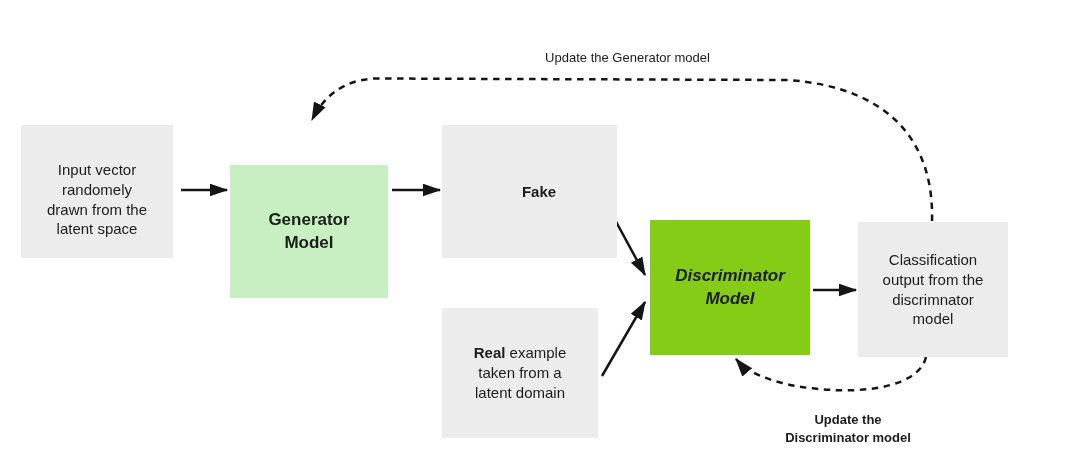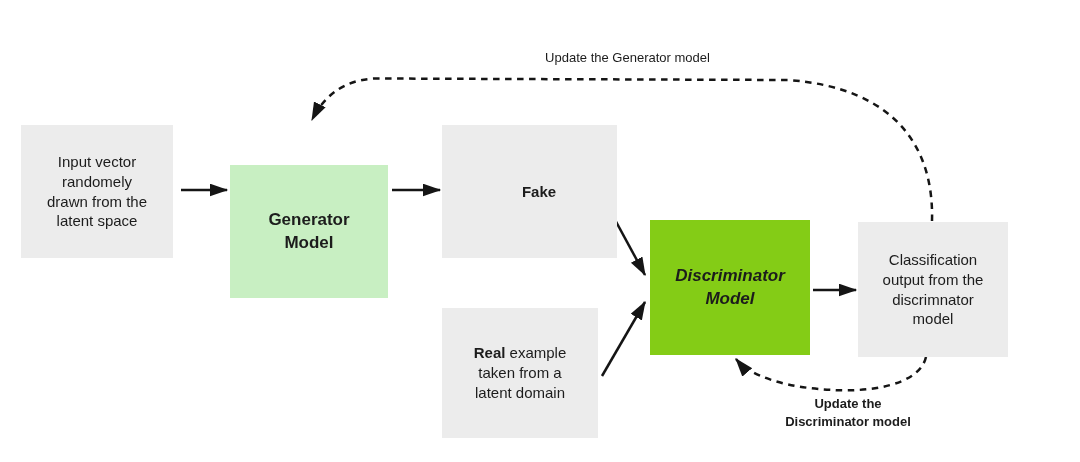--- a/index.html
+++ b/index.html
@@ -7,21 +7,21 @@
     width:1080px;height:462px;position:relative;background:#ffffff;
     font-family:"Liberation Sans", sans-serif;color:#1c1c1c;overflow:hidden;
   }
   .box{
     position:absolute;display:flex;align-items:center;justify-content:center;
     text-align:center;font-size:15px;line-height:1.32;
   }
   .box.gray{background:#ececec;}
   .box.green{background:#c8efc2;margin-top:40px;}
   .box.pink{background:#84cc16;font-style:italic;}
-  .pre{white-space:pre-line;}
+  .pre{white-space:pre-line;margin-top:16px;}
   .bold{font-weight:bold;}
   .model-title{font-weight:bold;font-size:17px;line-height:1.35;white-space:pre-line;}
   #input-box{left:21px;top:125px;width:152px;height:133px;}
   #generator-box{left:230px;top:125px;width:158px;height:133px;}
   #fake-box{left:442px;top:125px;width:156px;height:133px;padding-left:19px;}
   #real-box{left:442px;top:308px;width:156px;height:130px;}
   #discriminator-box{left:650px;top:220px;width:160px;height:135px;}
   #classification-box{left:858px;top:222px;width:150px;height:135px;}
   #real-box .inner{width:102px;}
   #classification-box .inner{width:116px;}

